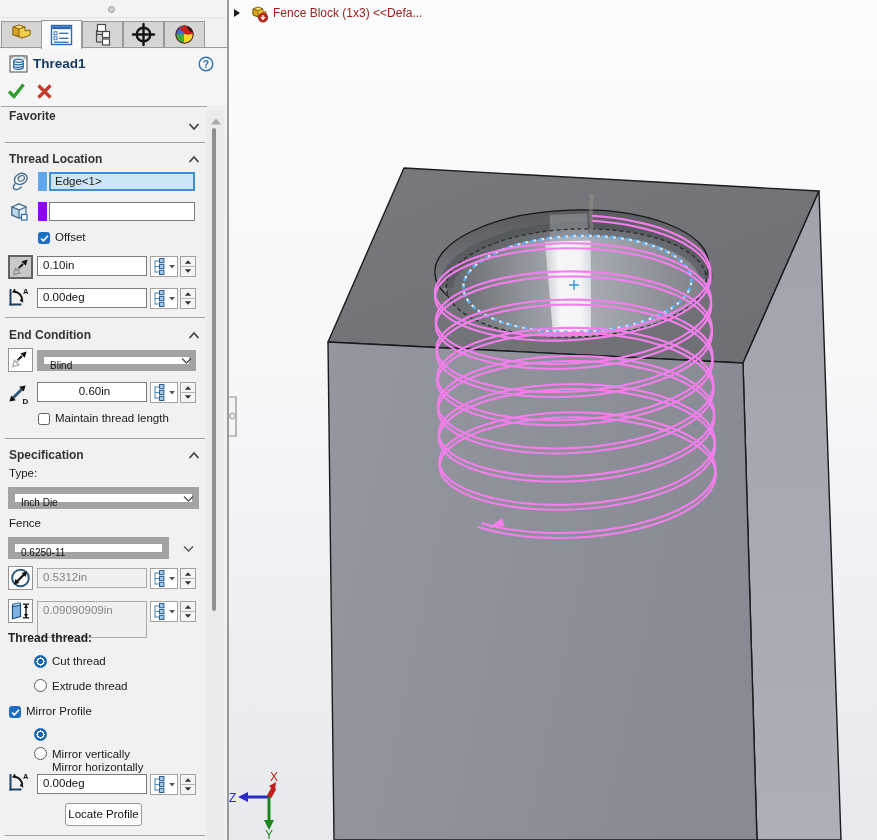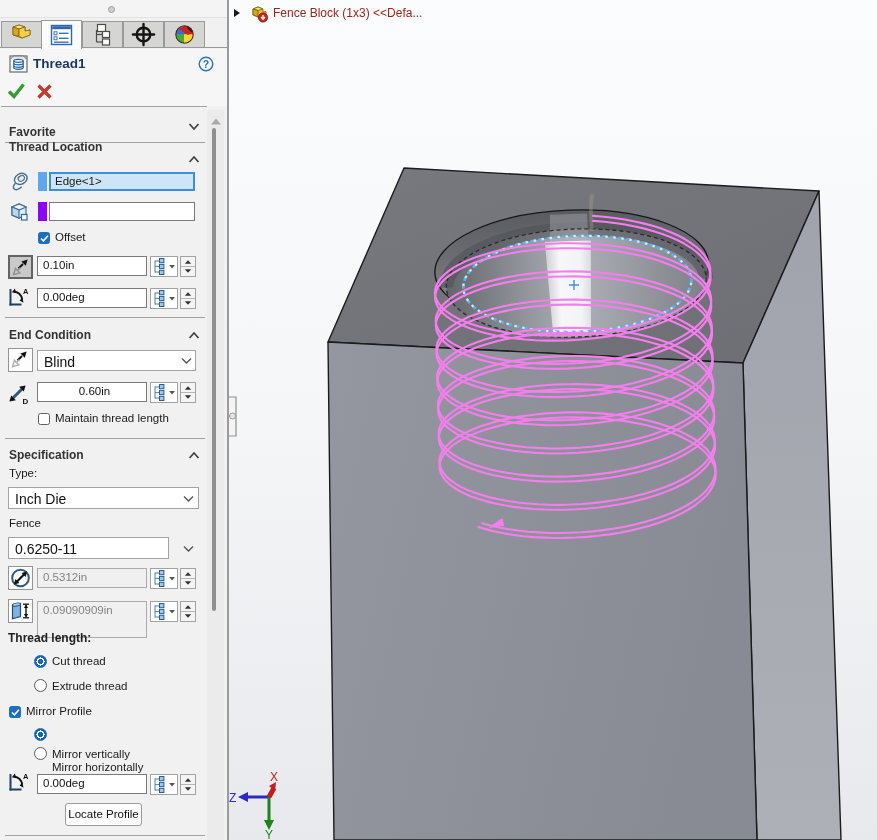--- a/index.html
+++ b/index.html
@@ -8,21 +8,21 @@
 #panel{position:absolute;left:0;top:0;width:227px;height:840px;background:#f1f1f1;}
 #pborder{position:absolute;left:227px;top:0;width:2px;height:840px;background:#9b9b9b;}
 #viewport{position:absolute;left:229px;top:0;width:648px;height:840px;
  background:linear-gradient(180deg,#fbfcfd 0%,#f6f7f9 45%,#e7e9ec 100%);}
 .lbl{position:absolute;font-size:11.5px;color:#1a1a1a;white-space:nowrap;}
 .hdr{position:absolute;font-size:12px;font-weight:bold;color:#333;white-space:nowrap;}
 .divl{position:absolute;left:5px;width:200px;height:1px;background:#a2a2a2;}
 .inp{position:absolute;background:#fff;border:1px solid #7a7a7a;font-size:11.5px;
  color:#111;padding:2px 0 0 5px;}
 .inp.dis{background:#f0f0f0;color:#838383;border-color:#ababab;}
-.ddl{position:absolute;background:#fff;border:1px solid #a3a3a3;font-size:14px;
+.ddl{position:absolute;background:#fff;border:7px solid #a3a3a3;font-size:10px;
  color:#111;padding:3px 0 0 6px;}
 .spin{position:absolute;width:16px;background:#f4f4f4;border:1px solid #a2a2a2;}
 .lnk{position:absolute;width:28px;background:#fff;border:1px solid #a2a2a2;}
 .cb{position:absolute;width:12px;height:12px;border-radius:2.5px;}
 .cb.on{background:#1b6fc2;border:1px solid #1b6fc2;}
 .cb.off{background:#fdfdfd;border:1px solid #5f5f5f;}
 .radio{position:absolute;width:13px;height:13px;border-radius:50%;}
 .radio.off{background:#fff;border:1px solid #5a5a5a;}
 .radio.on{background:radial-gradient(circle,#1467b8 0 2.6px,#fff 2.7px 4px,#1467b8 4.1px 100%);border:1px solid #1467b8;}
 .btn24{position:absolute;width:25px;height:24px;background:#fdfdfd;border:1px solid #949494;}
@@ -125,27 +125,27 @@
    <path d="M2,9.5 L7,14.5 L16.5,2.5" fill="none" stroke="#2f9e2f" stroke-width="3.4"></path>
   </svg>
  </div>
  <div class="icon" style="left:36px;top:83px;">
   <svg width="17" height="17" viewBox="0 0 17 17">
    <path d="M2.5,2.5 L14.5,14.5 M14.5,2.5 L2.5,14.5" stroke="#c13a2a" stroke-width="3.2"></path>
   </svg>
  </div>
  <div class="divl" style="top:106px;left:1px;width:206px;"></div>
 
- <div class="hdr" style="left:9px;top:109px;margin-top:16px;">Favorite</div>
+ <div class="hdr" style="left:9px;top:109px;">Favorite</div>
  <svg class="icon" style="left:188px;top:122px;" width="12" height="9" viewBox="0 0 12 9">
       <polyline points="1.5,2 6,7 10.5,2" fill="none" stroke="#444" stroke-width="1.8"></polyline>
     </svg>
  <div class="divl" style="top:142px;"></div>
 
- <div class="hdr" style="left:9px;top:140px;text-align:center;">Thread Location</div>
+ <div class="hdr" style="left:9px;top:152px;text-align:center;">Thread Location</div>
  <svg class="icon" style="left:188px;top:155px;" width="12" height="9" viewBox="0 0 12 9">
       <polyline points="1.5,7 6,2 10.5,7" fill="none" stroke="#444" stroke-width="1.8"></polyline>
     </svg>
  <svg class="icon" style="left:7px;top:170px;" width="24" height="23" viewBox="0 0 24 23">
   <path d="M8.2,12.6 a6.6,5.2 0 0 1 11.2,-5.4 L14.5,18 Z" fill="#fff" stroke="none"></path>
   <path d="M8.4,13.2 q-3.2,3.6 -1.4,5.6 q1.8,2 5.6,-0.4 l2.2,-1.6" fill="#eef2f6" stroke="#4a708f" stroke-width="1.4"></path>
   <ellipse cx="13.8" cy="8.9" rx="6.6" ry="5.2" fill="#fff" stroke="#4a708f" stroke-width="1.5" transform="rotate(-28 13.8 8.9)"></ellipse>
   <ellipse cx="14.3" cy="8.4" rx="3.4" ry="2.6" fill="#e6ecf2" stroke="#4a708f" stroke-width="1.2" transform="rotate(-28 14.3 8.4)"></ellipse>
  </svg>
  <div class="abs" style="left:38px;top:172px;width:9px;height:19px;background:#5fa8ee;"></div>
@@ -334,21 +334,21 @@
    <polygon points="18.2,8 24,8 21.1,11.4" fill="#555"></polygon>
   </svg>
  </div>
  <div class="spin" style="left:180px;top:601px;height:21px;">
   <svg width="14" height="19" viewBox="0 0 14 19">
    <line x1="0" y1="9.5" x2="14" y2="9.5" stroke="#b5b5b5" stroke-width="1"></line>
    <polygon points="7,3.2 10.2,6.8 3.8,6.8" fill="#333"></polygon>
    <polygon points="7,15.8 10.2,12.2 3.8,12.2" fill="#333"></polygon>
   </svg>
  </div>
- <div class="hdr" style="left:8px;top:631px;color:#222;">Thread length:</div>
+ <div class="hdr" style="left:8px;top:631px;color:#222;">Thread thread:</div>
  <div class="radio on" style="left:34px;top:655px;"></div>
  <div class="lbl" style="left:52px;top:655px;">Cut thread</div>
  <div class="radio off" style="left:34px;top:679px;"></div>
  <div class="lbl" style="left:52px;top:680px;">Extrude thread</div>
  <div class="cb on" style="left:9px;top:706px;"></div>
  <svg class="icon" style="left:11px;top:709px;" width="9" height="7" viewBox="0 0 9 7">
       <polyline points="1,3.5 3.4,5.8 8,0.8" fill="none" stroke="#fff" stroke-width="1.6"></polyline>
     </svg>
  <div class="lbl" style="left:26px;top:705px;">Mirror Profile</div>
  <div class="radio on" style="left:34px;top:728px;"></div>

